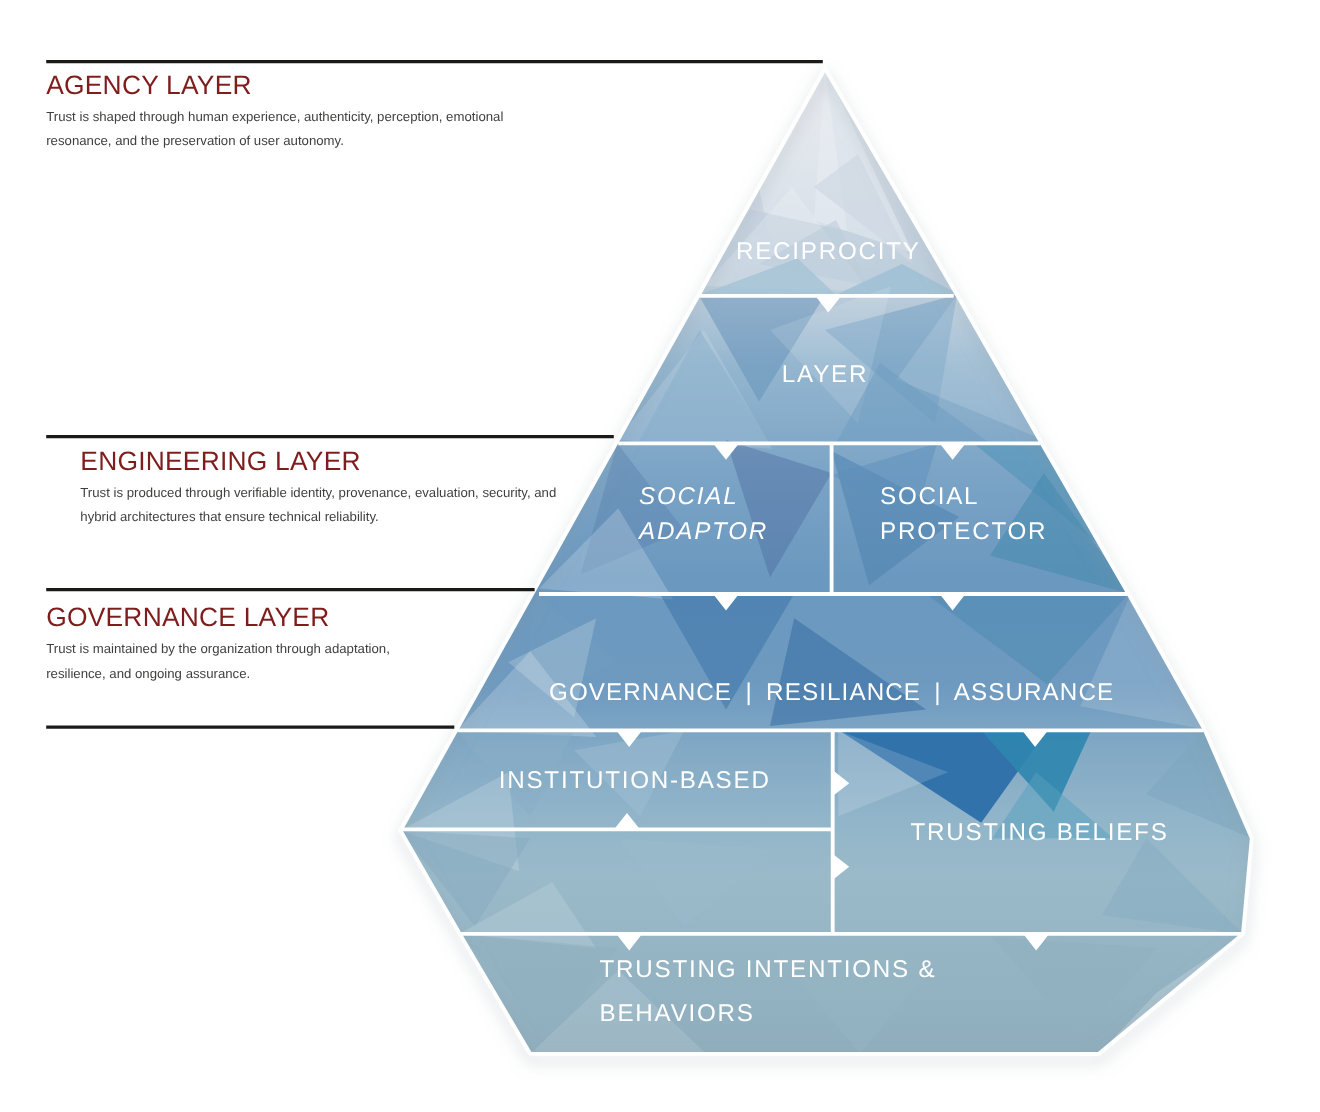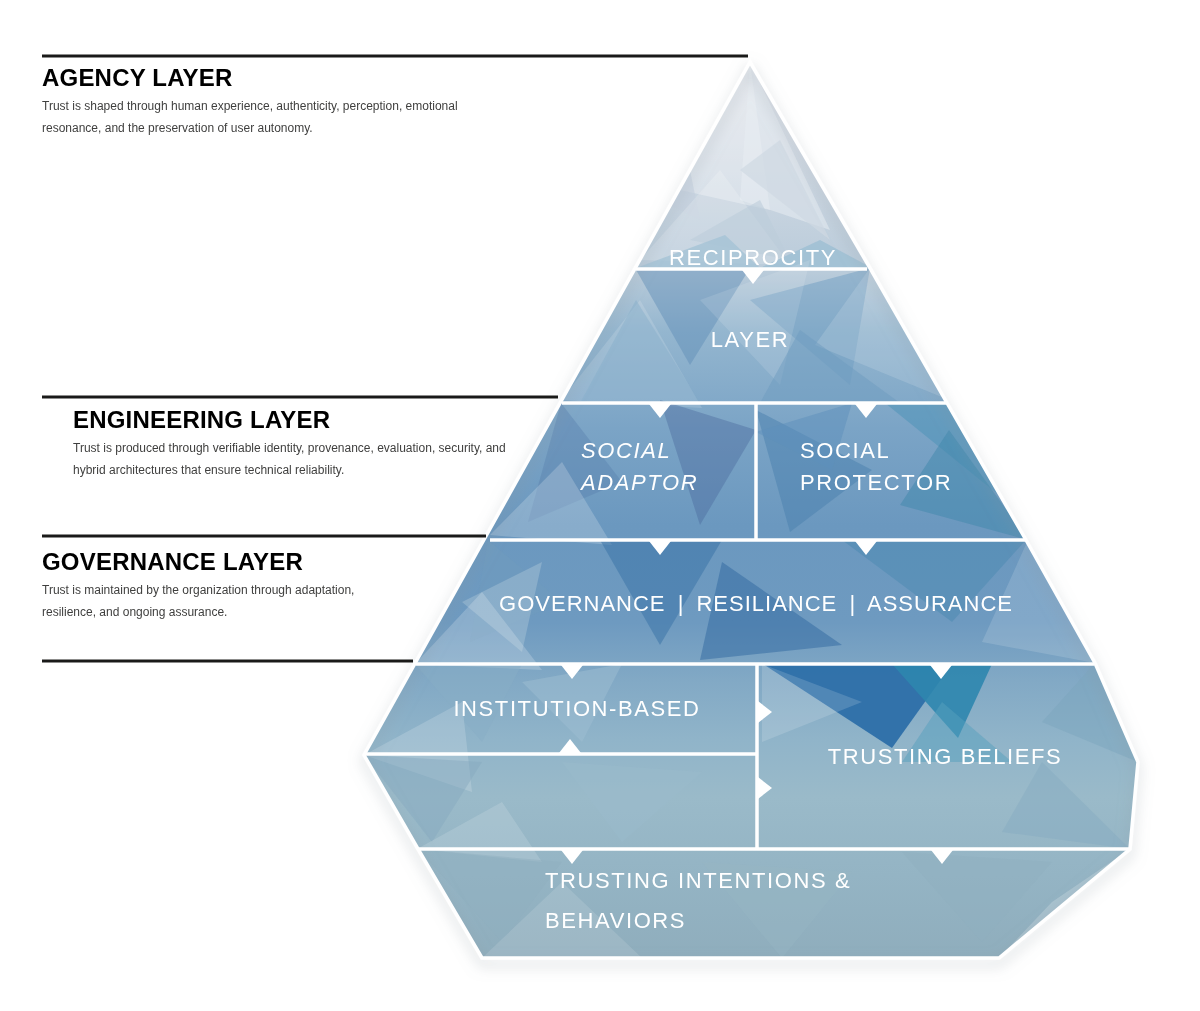--- a/index.html
+++ b/index.html
@@ -7,35 +7,35 @@
     position:relative;
     width:1200px;height:1011px;
     background:#ffffff;
     font-family:"Liberation Sans","DejaVu Sans",sans-serif;
     overflow:hidden;
   }
   .diagram-svg{position:absolute;left:0;top:0;}
   
   .layer-block{position:absolute;left:42px;}
   .layer-title{
-    font-size:24px;font-weight:bold;color:#000000;
+    font-size:24px;font-weight:normal;color:#7f1d1d;
     letter-spacing:0.2px;line-height:28px;margin:0 0 3px 0;
   }
   .layer-desc{
     font-size:12px;color:#3f3f3e;line-height:22px;margin:0;
   }
   
   .plabel{
     position:absolute;color:#ffffff;font-size:22px;
     letter-spacing:1.6px;line-height:30px;
   }
   .plabel.center{transform:translate(-50%,-50%);white-space:nowrap;text-align:center;}
   .plabel.block{white-space:normal;text-align:left;line-height:32px;}
   .plabel.wrap-center{transform:translateX(-50%);text-align:left;line-height:40px;}
-  .plabel.gov{letter-spacing:1px;word-spacing:5px;}
+  .plabel.gov{letter-spacing:1px;word-spacing:5px;margin-top:25px;}
 </style>
 </head>
 <body>
 
 <div class="canvas">
 
   <svg class="diagram-svg" width="1200" height="1011" viewBox="0 0 1200 1011">
     <defs>
       <clipPath id="shapeClip">
         <polygon points="750,62 870,268 947,403 1026,540 1095,663 1138,762 1130,849 999,958 482,958 418,849 364,755"></polygon>
@@ -157,21 +157,21 @@
     <h2 class="layer-title">ENGINEERING LAYER</h2>
     <p class="layer-desc">Trust is produced through verifiable identity, provenance, evaluation, security, and hybrid architectures that ensure technical reliability.</p>
   </div>
 
   <div class="layer-block" style="top:548px;width:360px;">
     <h2 class="layer-title">GOVERNANCE LAYER</h2>
     <p class="layer-desc">Trust is maintained by the organization through adaptation, resilience, and ongoing assurance.</p>
   </div>
 
 
-  <div class="plabel center" style="left:753px;top:228px;margin-top:30px;">RECIPROCITY</div>
+  <div class="plabel center" style="left:753px;top:228px;">RECIPROCITY</div>
 
   <div class="plabel center" style="left:750px;top:340px;">LAYER</div>
 
   <div class="plabel block" style="left:581px;top:435px;width:140px;font-style:italic;">SOCIAL ADAPTOR</div>
 
   <div class="plabel block" style="left:800px;top:435px;width:160px;">SOCIAL PROTECTOR</div>
 
   <div class="plabel center gov" style="left:756px;top:604px;">GOVERNANCE | RESILIANCE | ASSURANCE</div>
 
   <div class="plabel center" style="left:577px;top:709px;">INSTITUTION-BASED</div>

